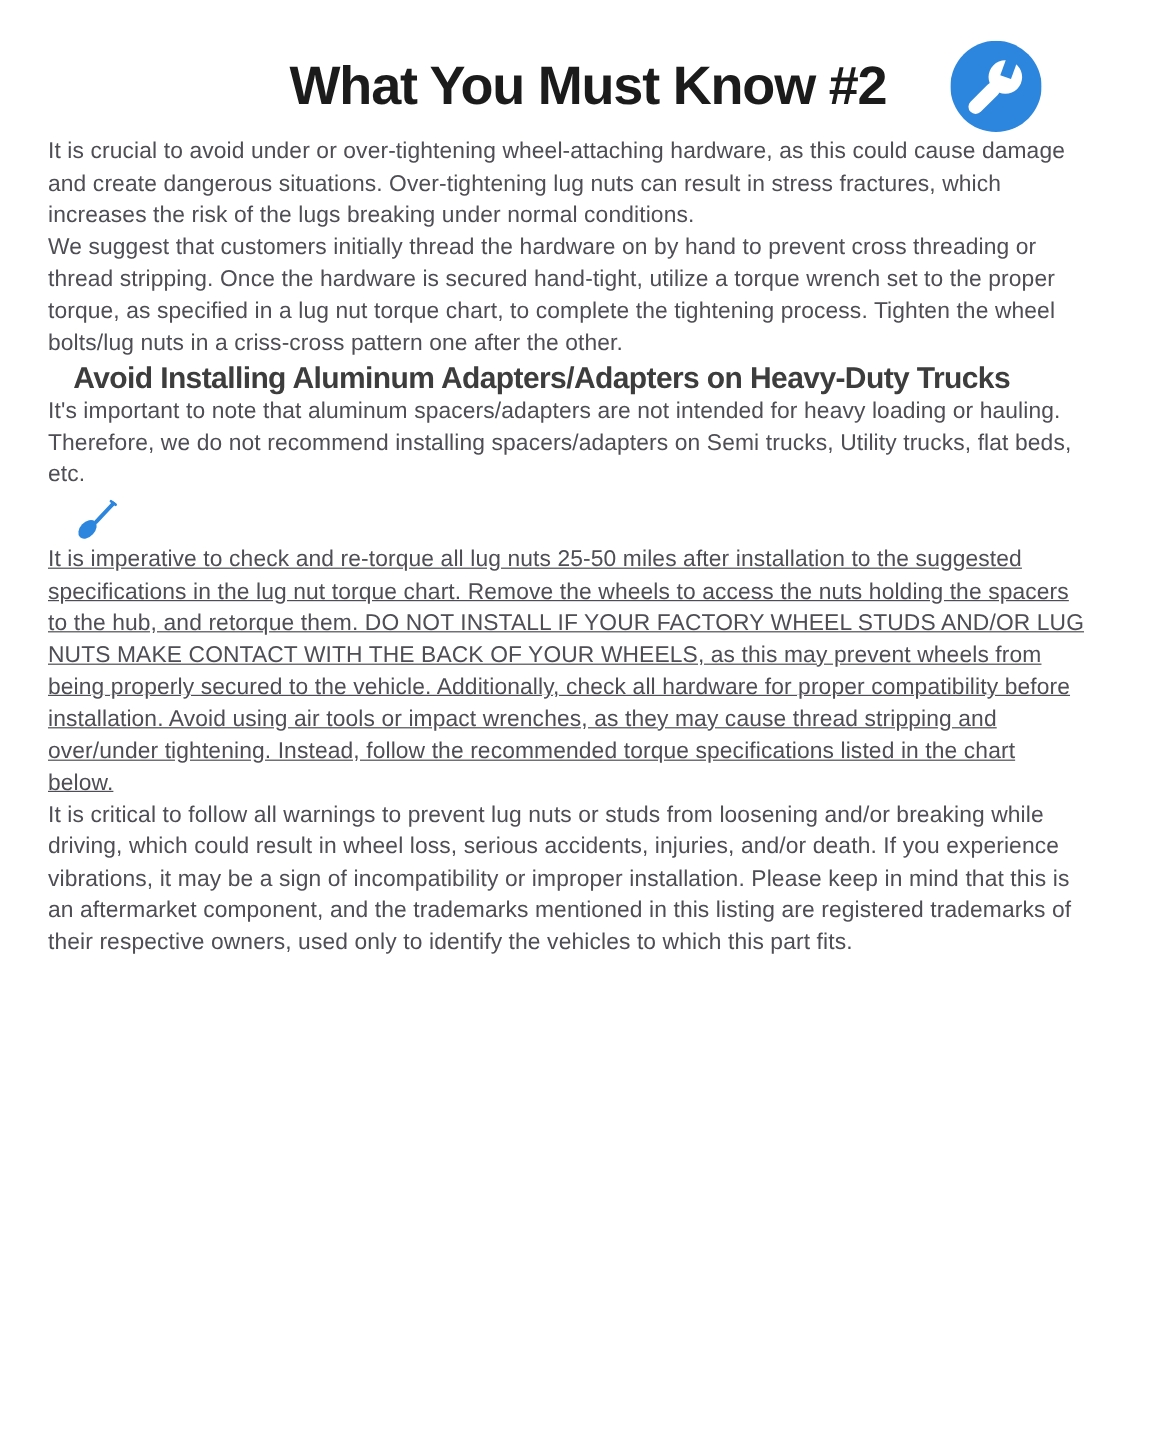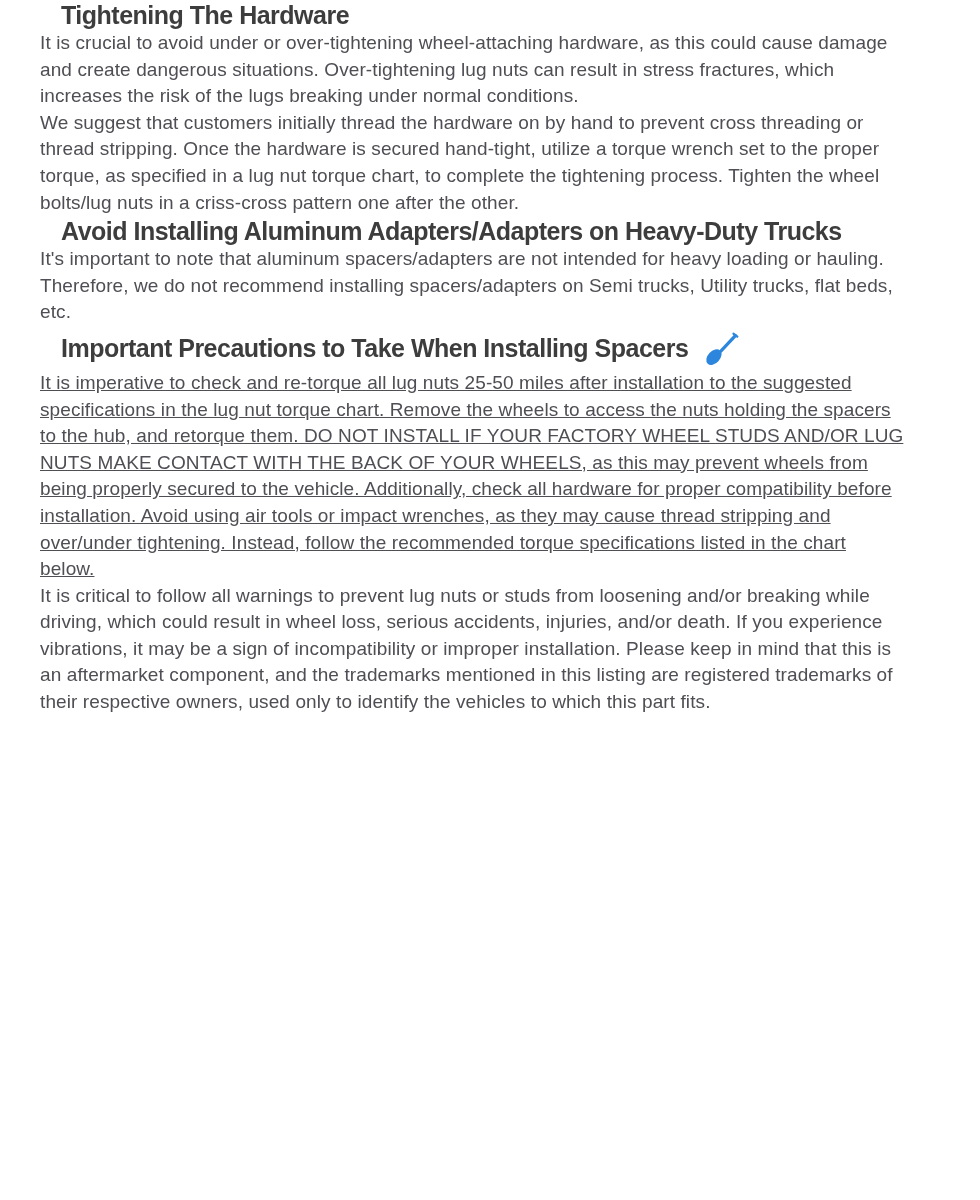--- a/index.html
+++ b/index.html
@@ -68,36 +68,45 @@
     display: inline-block;
     flex: 0 0 auto;
     margin-top: 2px;
   }
 </style>
 </head>
 <body>
 
 <div class="page">
 
+  <div class="header">
+    <h1 class="page-title">What You Must Know #2</h1>
+    <span class="wrench-badge">
+      <svg viewBox="0 0 76 76" width="76" height="76" aria-hidden="true">
+        <circle cx="38" cy="38" r="38" fill="#2d86dd"></circle>
+        <g transform="rotate(45 38 38)">
+          <line x1="38" y1="62" x2="38" y2="42" stroke="#ffffff" stroke-width="12" stroke-linecap="round"></line>
+          <circle cx="38" cy="27" r="14" fill="#ffffff"></circle>
+          <rect x="33.5" y="1" width="9.5" height="26" fill="#2d86dd" transform="rotate(-25 38 27)"></rect>
+        </g>
+      </svg>
+    </span>
+  </div>
 
   <div class="content">
 
-    <h2 class="section-heading sh-1">
-      <span>Tightening The Hardware</span>
-    </h2>
     <p class="body-text pt-next">It is crucial to avoid under or over-tightening wheel-attaching hardware, as this could cause damage and create dangerous situations. Over-tightening lug nuts can result in stress fractures, which increases the risk of the lugs breaking under normal conditions.</p>
     <p class="body-text pt-first">We suggest that customers initially thread the hardware on by hand to prevent cross threading or thread stripping. Once the hardware is secured hand-tight, utilize a torque wrench set to the proper torque, as specified in a lug nut torque chart, to complete the tightening process. Tighten the wheel bolts/lug nuts in a criss-cross pattern one after the other.</p>
 
     <h2 class="section-heading sh-2">
       <span>Avoid Installing Aluminum Adapters/Adapters on Heavy-Duty Trucks</span>
     </h2>
     <p class="body-text pt-first">It's important to note that aluminum spacers/adapters are not intended for heavy loading or hauling. Therefore, we do not recommend installing spacers/adapters on Semi trucks, Utility trucks, flat beds, etc.</p>
 
     <h2 class="section-heading sh-3">
-      <span>Important Precautions to Take When Installing Spacers</span>
       <span class="heading-icon">
         <svg viewBox="0 0 44 44" width="42" height="42" aria-hidden="true">
           <line x1="20" y1="24" x2="35" y2="8" stroke="#2d86dd" stroke-width="3.4" stroke-linecap="round"></line>
           <line x1="33" y1="6" x2="37" y2="9" stroke="#2d86dd" stroke-width="2.4" stroke-linecap="round"></line>
           <ellipse cx="12.5" cy="30.5" rx="9.5" ry="6.4" fill="#2d86dd" transform="rotate(-47 12.5 30.5)"></ellipse>
         </svg>
       </span>
     </h2>
     <p class="body-text pt-long-first">It is imperative to check and re-torque all lug nuts 25-50 miles after installation to the suggested specifications in the lug nut torque chart. Remove the wheels to access the nuts holding the spacers to the hub, and retorque them. DO NOT INSTALL IF YOUR FACTORY WHEEL STUDS AND/OR LUG NUTS MAKE CONTACT WITH THE BACK OF YOUR WHEELS, as this may prevent wheels from being properly secured to the vehicle. Additionally, check all hardware for proper compatibility before installation. Avoid using air tools or impact wrenches, as they may cause thread stripping and over/under tightening. Instead, follow the recommended torque specifications listed in the chart below.</p>
     <p class="body-text pt-gap">It is critical to follow all warnings to prevent lug nuts or studs from loosening and/or breaking while driving, which could result in wheel loss, serious accidents, injuries, and/or death. If you experience vibrations, it may be a sign of incompatibility or improper installation. Please keep in mind that this is an aftermarket component, and the trademarks mentioned in this listing are registered trademarks of their respective owners, used only to identify the vehicles to which this part fits.</p>

